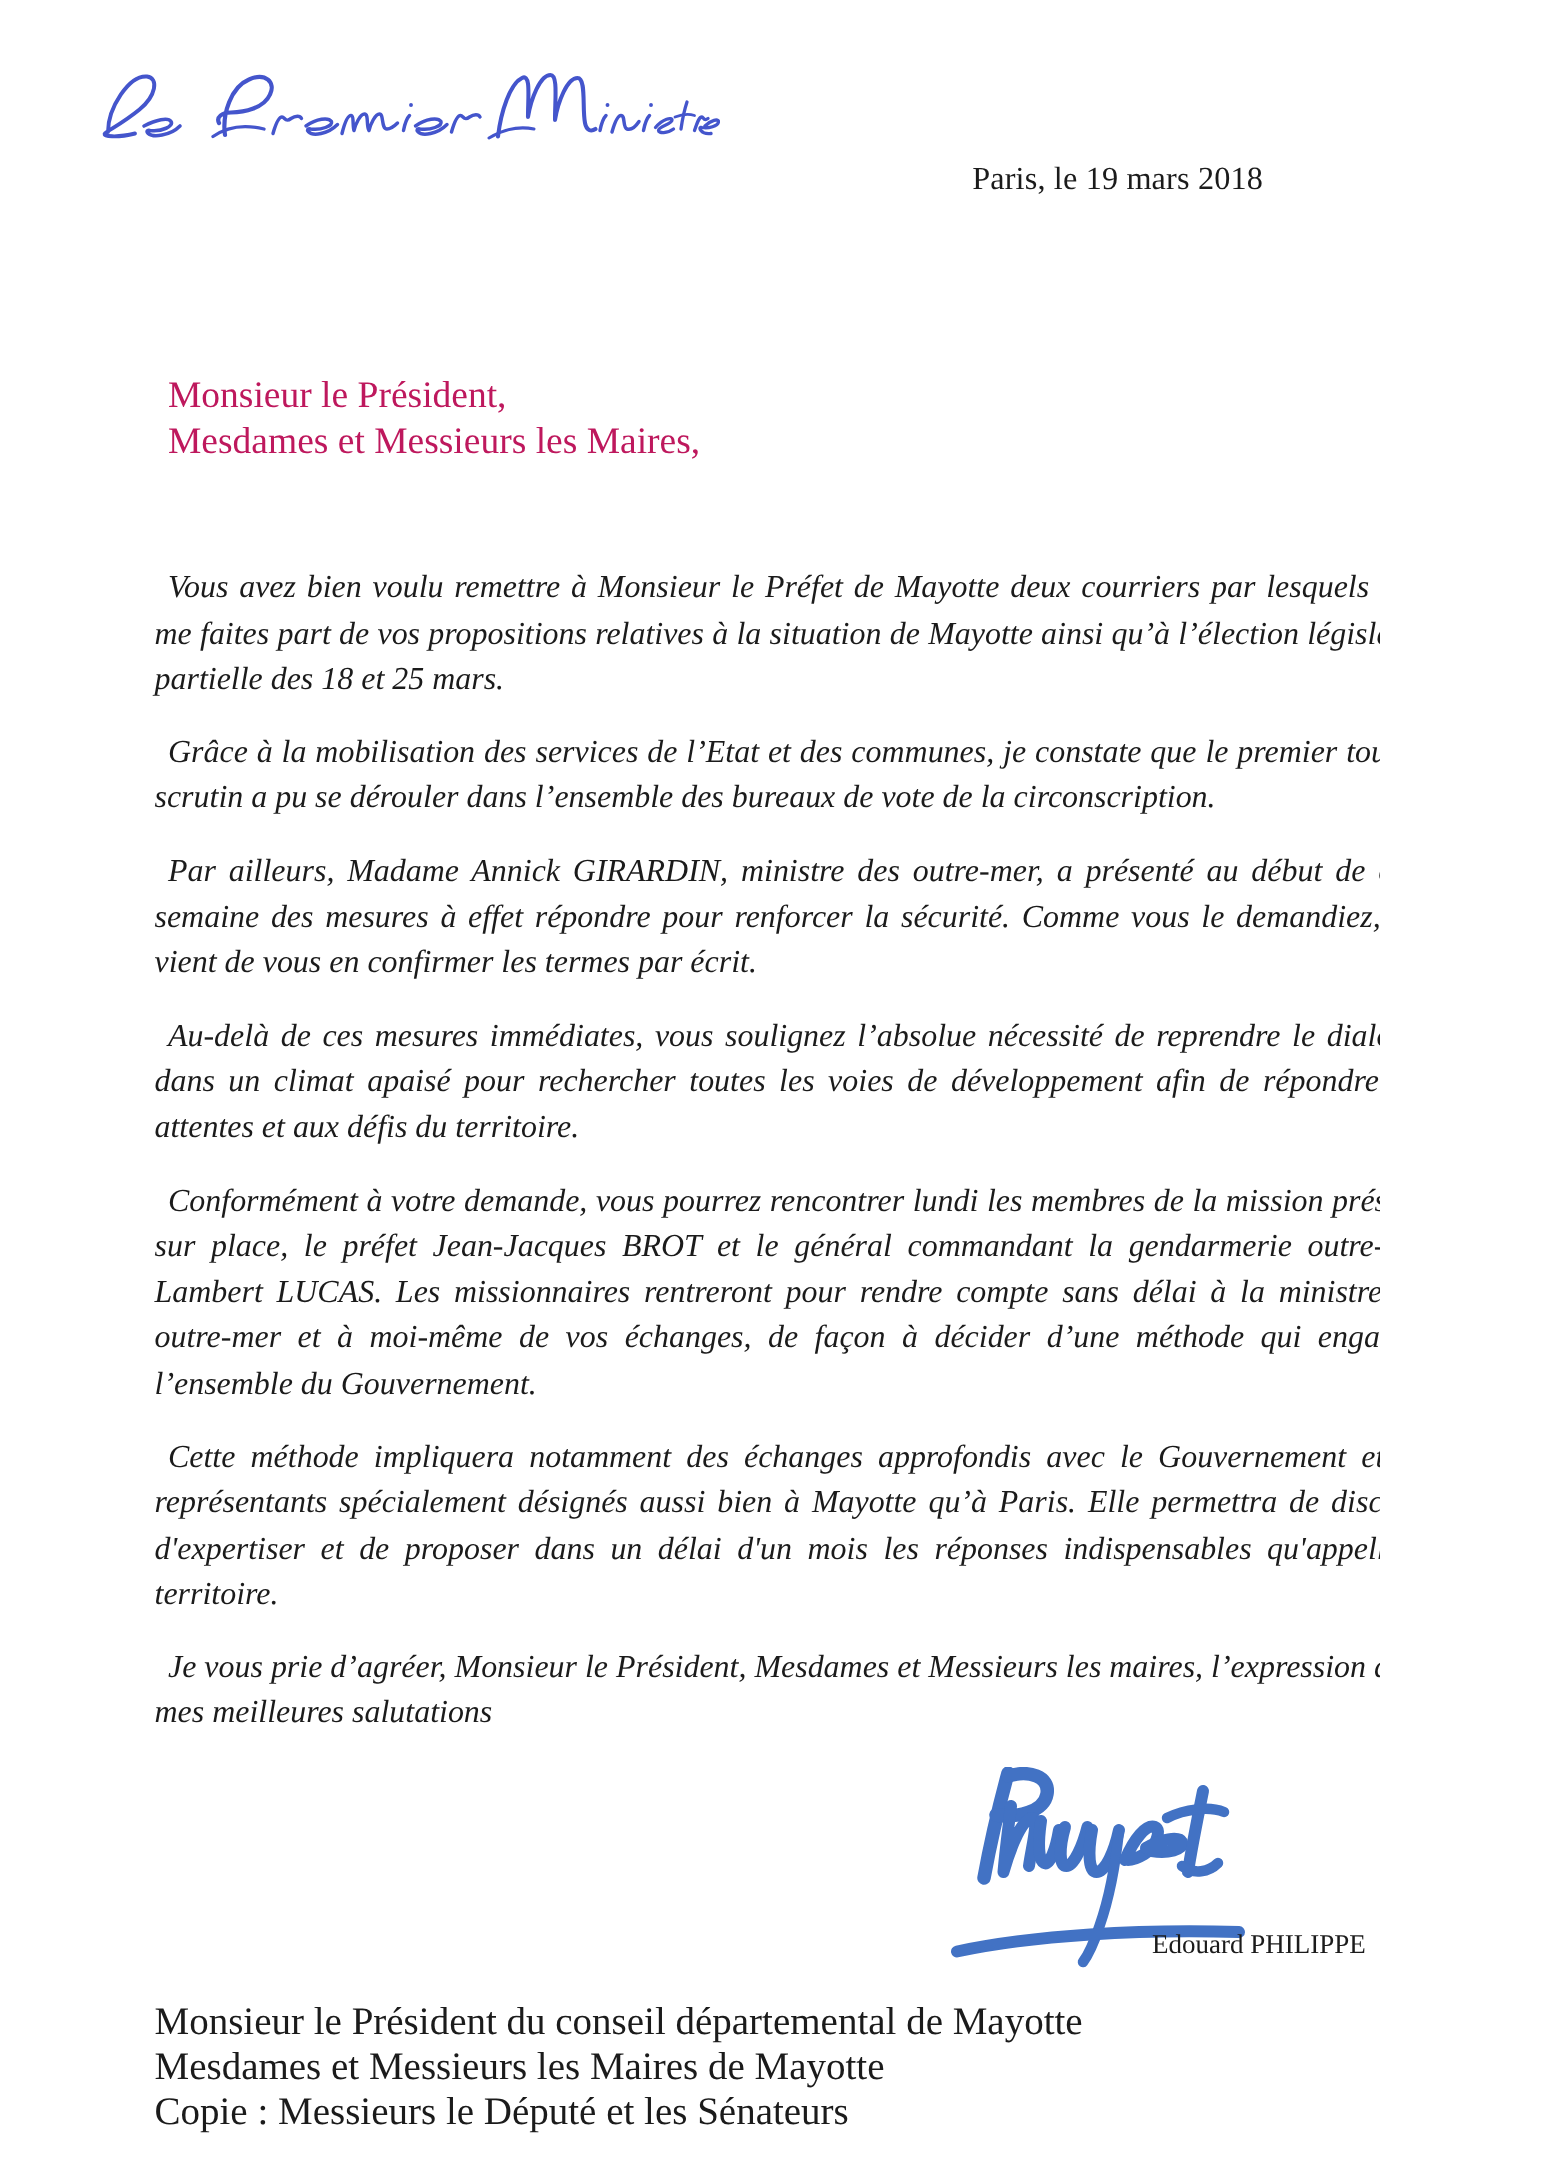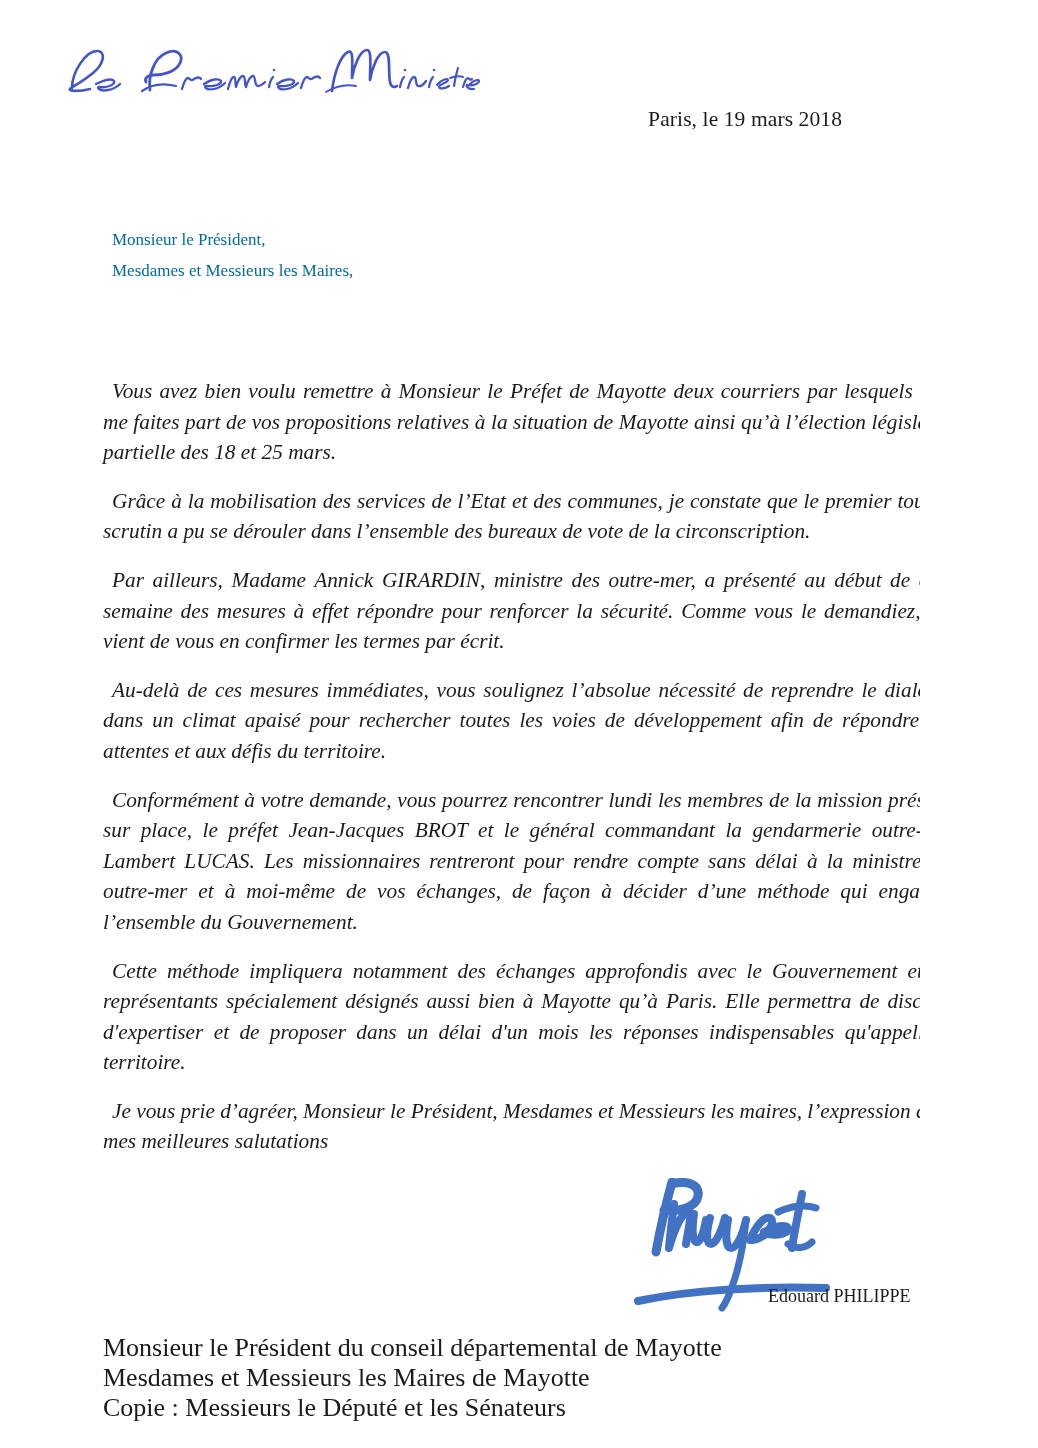--- a/index.html
+++ b/index.html
@@ -38,24 +38,24 @@
     font-size: 21.5px;
     letter-spacing: 0.1px;
     white-space: nowrap;
     color: #1b1b1b;
   }
 
   
   #salutation {
     position: absolute;
     left: 112px;
-    top: 224px;
-    font-size: 17px;
+    top: 248px;
+    font-size: 25px;
     line-height: 31px;
-    color: #0369a1;
+    color: #be185d;
   }
   #salutation div { white-space: nowrap; }
 
   
   #body-block {
     position: absolute;
     left: 103px;
     top: 376px;
     width: 856px;
     font-style: italic;

